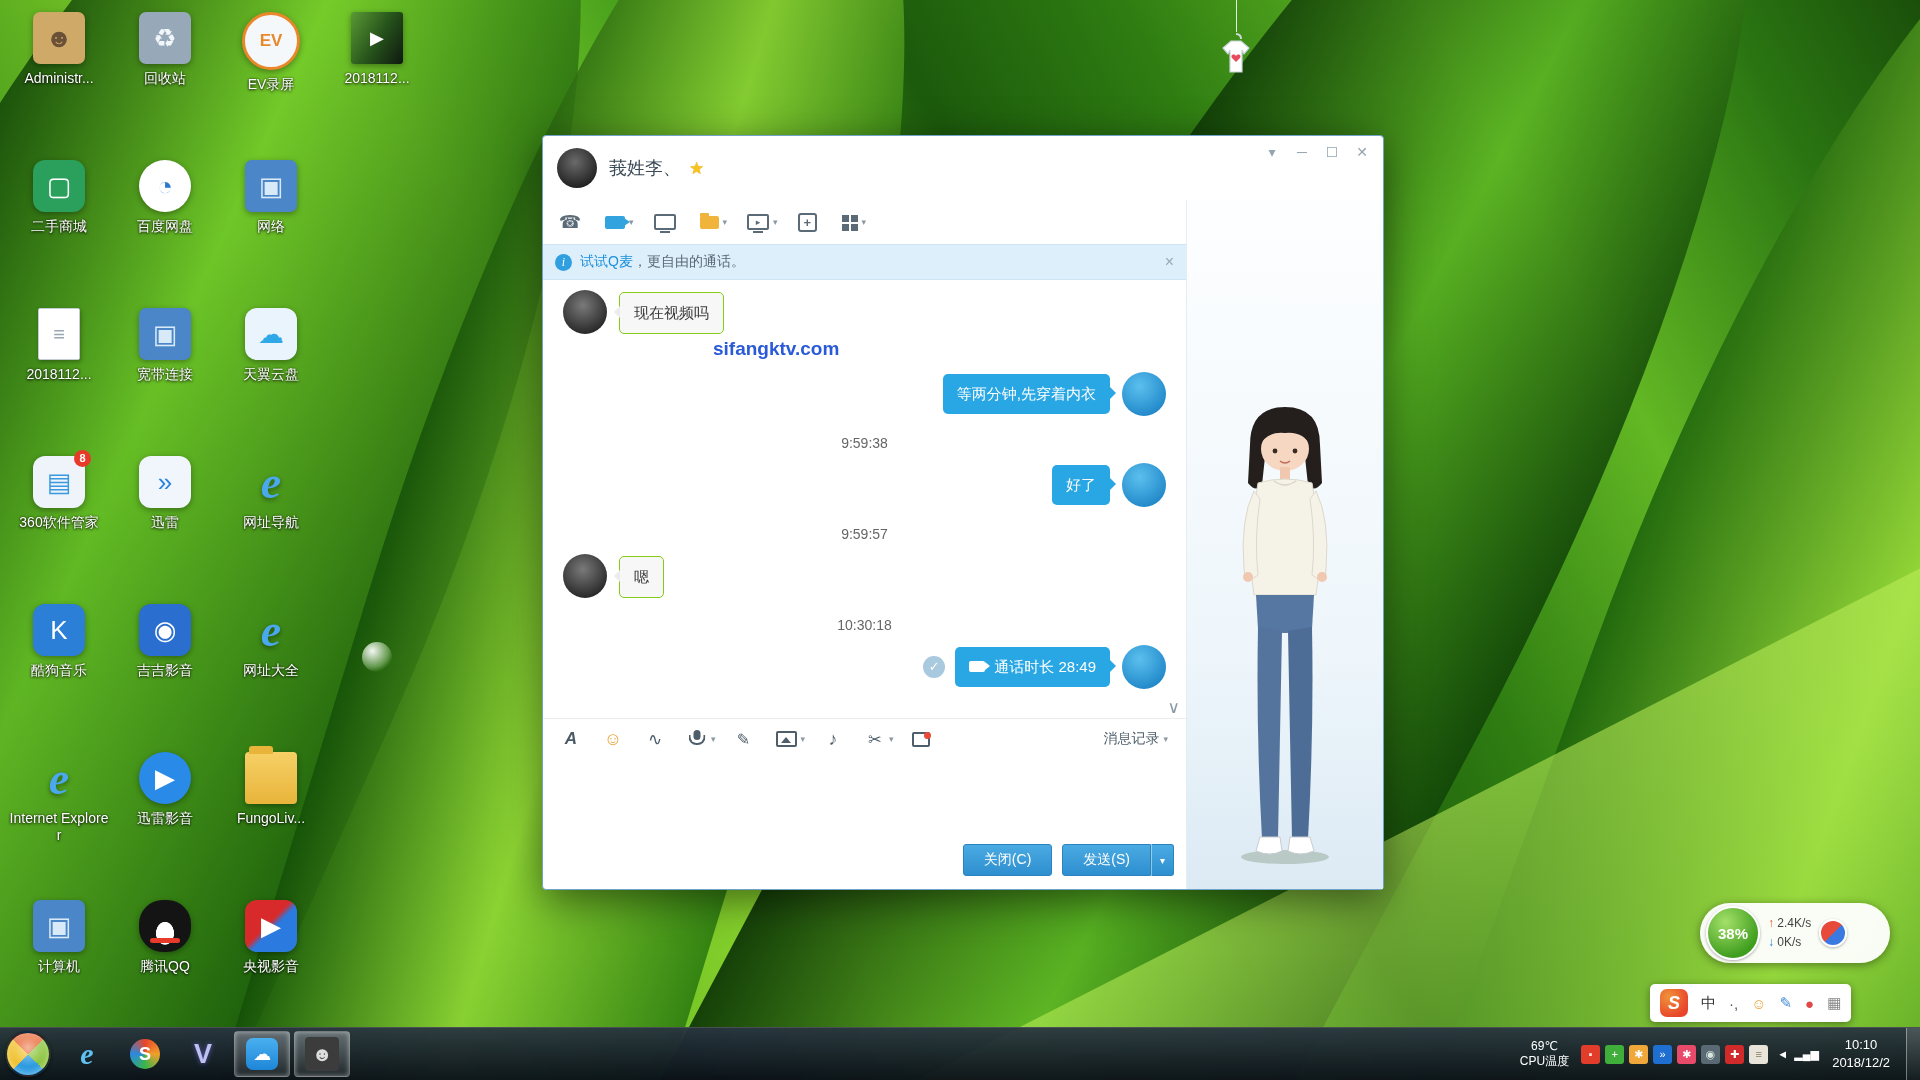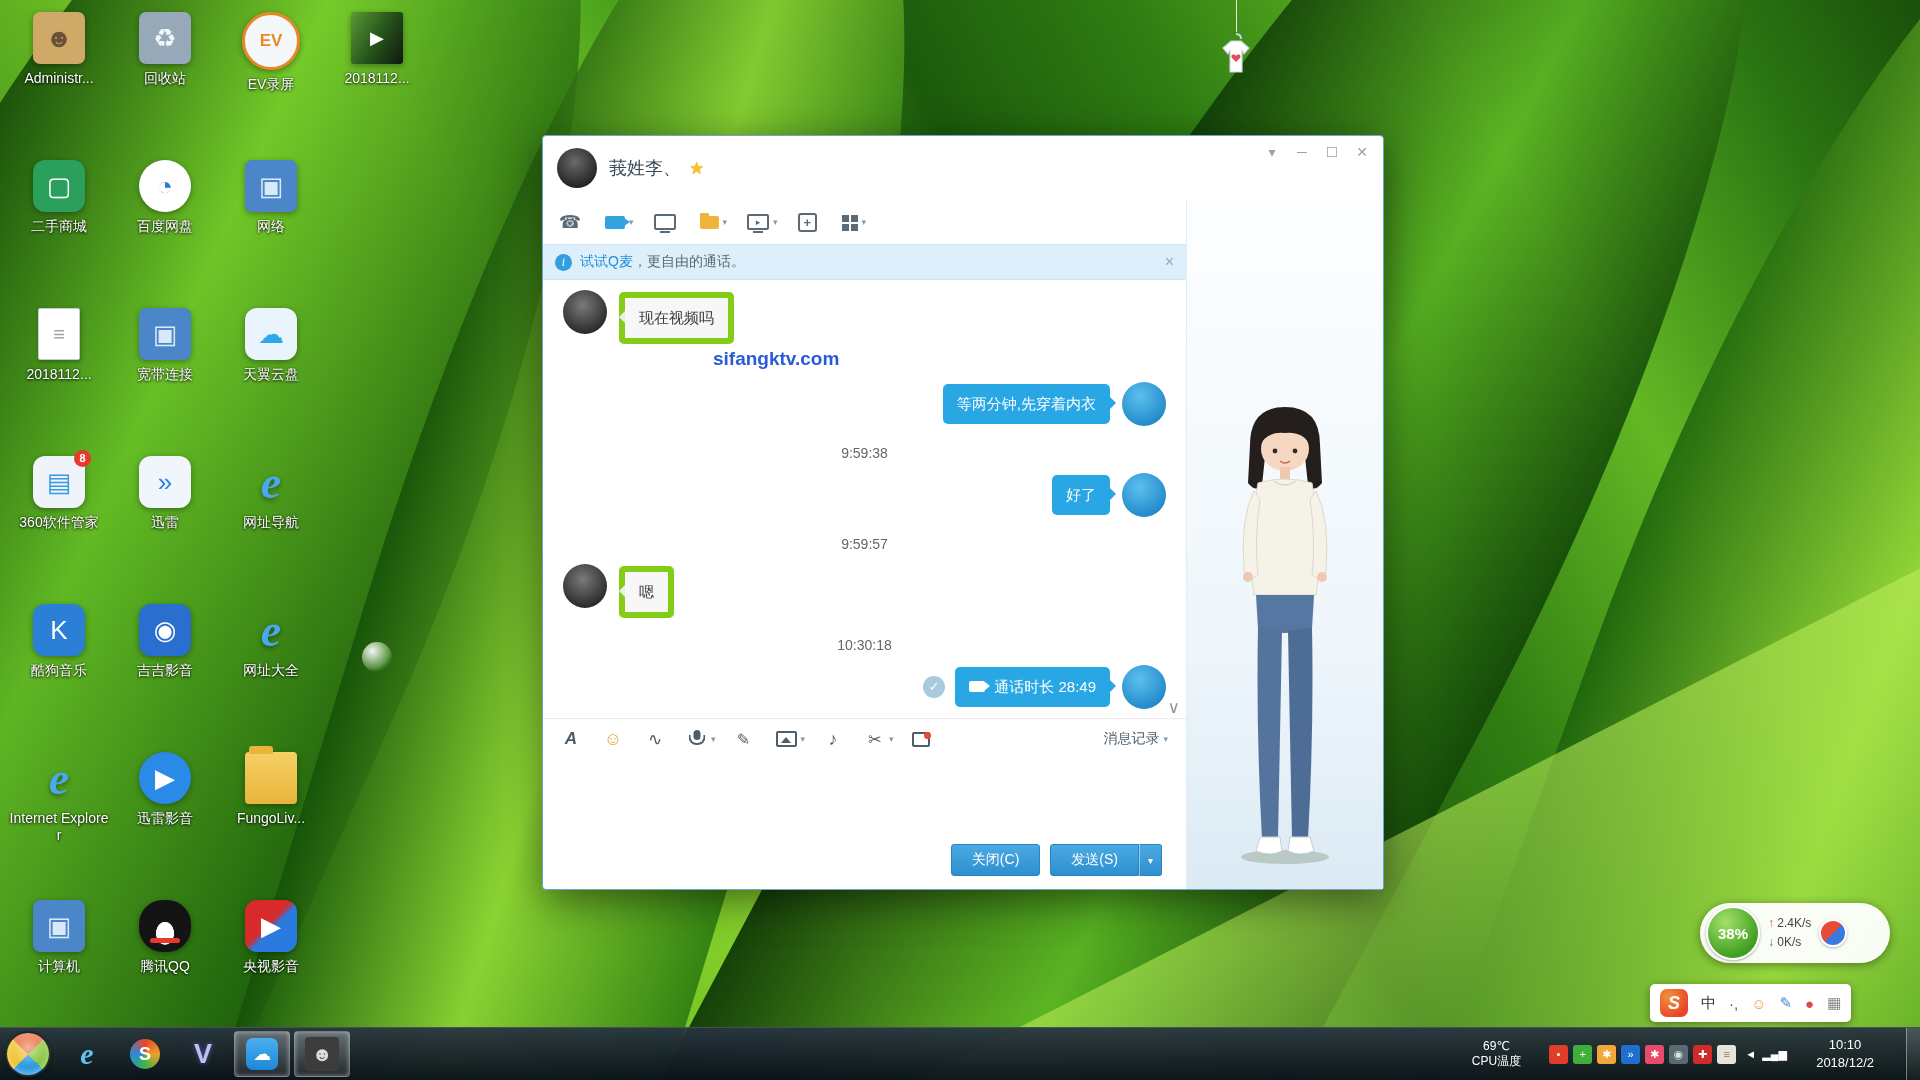--- a/index.html
+++ b/index.html
@@ -106,21 +106,21 @@
   .brest{color:#5a6a74;}
   .bclose{position:absolute;right:12px;color:#98a8b4;font-size:16px;cursor:pointer;}
 
   .chat-area{flex:1;overflow:hidden;padding:0 20px;position:relative;}
   .mrow{display:flex;align-items:flex-start;margin-top:10px;position:relative;}
   .av-in,.av-out{width:44px;height:44px;border-radius:50%;flex:0 0 auto;display:none;cursor:pointer;}
   .av-in{background:radial-gradient(circle at 45% 35%,#7a7a7a,#262626 78%);margin-right:12px;}
   .av-out{background:radial-gradient(circle at 40% 32%,#5bc0ee,#1f86c8 80%);margin-left:12px;}
   .bubble{position:relative;padding:10px 14px;border-radius:5px;font-size:15px;max-width:320px;line-height:1.35;}
   .mrow.in .av-in{display:block;}
-  .mrow.in .bubble{background:#f7f7f7;border:6px solid #84cc16;color:#3a3a3a;margin-top:2px;}
+  .mrow.in .bubble{background:#f7f7f7;border:1px solid #84cc16;color:#3a3a3a;margin-top:2px;}
   .mrow.in .bubble::before{content:"";position:absolute;left:-12px;top:13px;
     border:6px solid transparent;border-right-color:#ececec;}
   .mrow.out,.mrow.call{justify-content:flex-end;}
   .mrow.out .av-out,.mrow.call .av-out{display:block;}
   .mrow.out .bubble,.mrow.call .bubble{background:#28a7e4;color:#fff;margin-top:2px;}
   .mrow.out .bubble::after,.mrow.call .bubble::after{content:"";position:absolute;right:-12px;top:13px;
     border:6px solid transparent;border-left-color:#28a7e4;}
   .mrow.time{justify-content:center;margin-top:18px;}
   .mrow.time .bubble{background:none;border:none;color:#666;font-size:14px;padding:0;}
   .mrow.link{margin-top:2px;padding-left:150px;}
@@ -153,21 +153,21 @@
   .ii.send-image::after{content:"";position:absolute;bottom:2px;left:3px;
     border-left:5px solid transparent;border-right:5px solid transparent;border-bottom:6px solid #4e5e6a;}
   .ii.music-share::before{content:"♪";font-size:18px;}
   .ii.screenshot::before{content:"✂";font-size:16px;}
   .ii.message-box{border:2px solid #4e5e6a;width:14px;height:11px;border-radius:2px;}
   .ii.message-box::after{content:"";position:absolute;top:-2px;right:-3px;width:7px;height:7px;
     background:#e84a3a;border-radius:50%;}
   .history{margin-left:auto;color:#4e5e6a;font-size:14px;display:flex;align-items:center;gap:0;cursor:pointer;}
 
   .input-area{height:72px;flex:0 0 auto;cursor:text;}
-  .btn-row{height:58px;flex:0 0 auto;display:flex;align-items:center;justify-content:flex-end;padding-right:24px;gap:10px;}
+  .btn-row{height:58px;flex:0 0 auto;display:flex;align-items:center;justify-content:flex-end;padding-right:12px;gap:10px;}
   .qbtn{border:1px solid #2a84c0;border-radius:3px;color:#fff;font-size:14px;height:32px;padding:0 20px;
     background:linear-gradient(#4aaae2,#2e8fd0);cursor:pointer;font-family:inherit;}
   .send-group{display:inline-flex;}
   .send-group .qbtn.send{border-radius:3px 0 0 3px;}
   .send-group .qbtn.caretb{border-radius:0 3px 3px 0;border-left:1px solid rgba(255,255,255,.45);
     padding:0 8px;font-size:10px;}
 
   .panel{width:196px;flex:0 0 auto;border-left:1px solid #e3edf4;
     background:linear-gradient(180deg,#fdfeff 0%,#eef6fb 65%,#dceaf4 100%);
     display:flex;align-items:flex-end;justify-content:center;padding-bottom:22px;cursor:pointer;}
@@ -204,21 +204,21 @@
   .tapp{width:54px;height:44px;border-radius:4px;display:flex;align-items:center;justify-content:center;cursor:pointer;}
   .tapp.active{background:linear-gradient(rgba(255,255,255,.28),rgba(255,255,255,.08));
     box-shadow:inset 0 0 5px rgba(255,255,255,.45);border:1px solid rgba(255,255,255,.3);}
   .tglyph{font-size:24px;color:#dfe8f0;display:flex;align-items:center;justify-content:center;}
   .tapp.ie .tglyph{color:#5ec1f2;font-family:"Liberation Serif",serif;font-style:italic;font-weight:bold;font-size:30px;}
   .tapp.sogou .tglyph{width:30px;height:30px;border-radius:50%;color:#fff;font-weight:bold;font-size:18px;
     background:conic-gradient(#e8452a,#f0a02a,#3ab54a,#2a8ae0,#e8452a);}
   .tapp.vplay .tglyph{color:#c0c0ee;font-weight:bold;font-size:27px;text-shadow:0 0 5px #5a5ab8;}
   .tapp.cloud .tglyph{width:32px;height:32px;border-radius:7px;background:linear-gradient(#4ab0f0,#1e86d8);font-size:18px;color:#fff;}
   .tapp.qqchat .tglyph{width:34px;height:34px;border-radius:4px;background:#3c3c3c;font-size:20px;color:#ddd;}
-  .tray{margin-left:auto;display:flex;align-items:center;gap:28px;height:52px;}
+  .tray{margin-left:auto;display:flex;align-items:center;gap:12px;height:52px;}
   .temp{color:#fff;font-size:12px;text-align:center;line-height:1.25;}
   .ticons{display:flex;align-items:center;gap:5px;}
   .tico{width:19px;height:19px;border-radius:3px;display:flex;align-items:center;justify-content:center;
     font-size:11px;cursor:pointer;}
   .clock{color:#fff;font-size:13px;text-align:center;line-height:1.35;cursor:pointer;padding:0 4px;}
   .showdesk{width:13px;height:52px;border-left:1px solid rgba(255,255,255,.4);
     background:linear-gradient(rgba(255,255,255,.14),rgba(255,255,255,.03));cursor:pointer;}
 </style>
 </head>
 <body>

